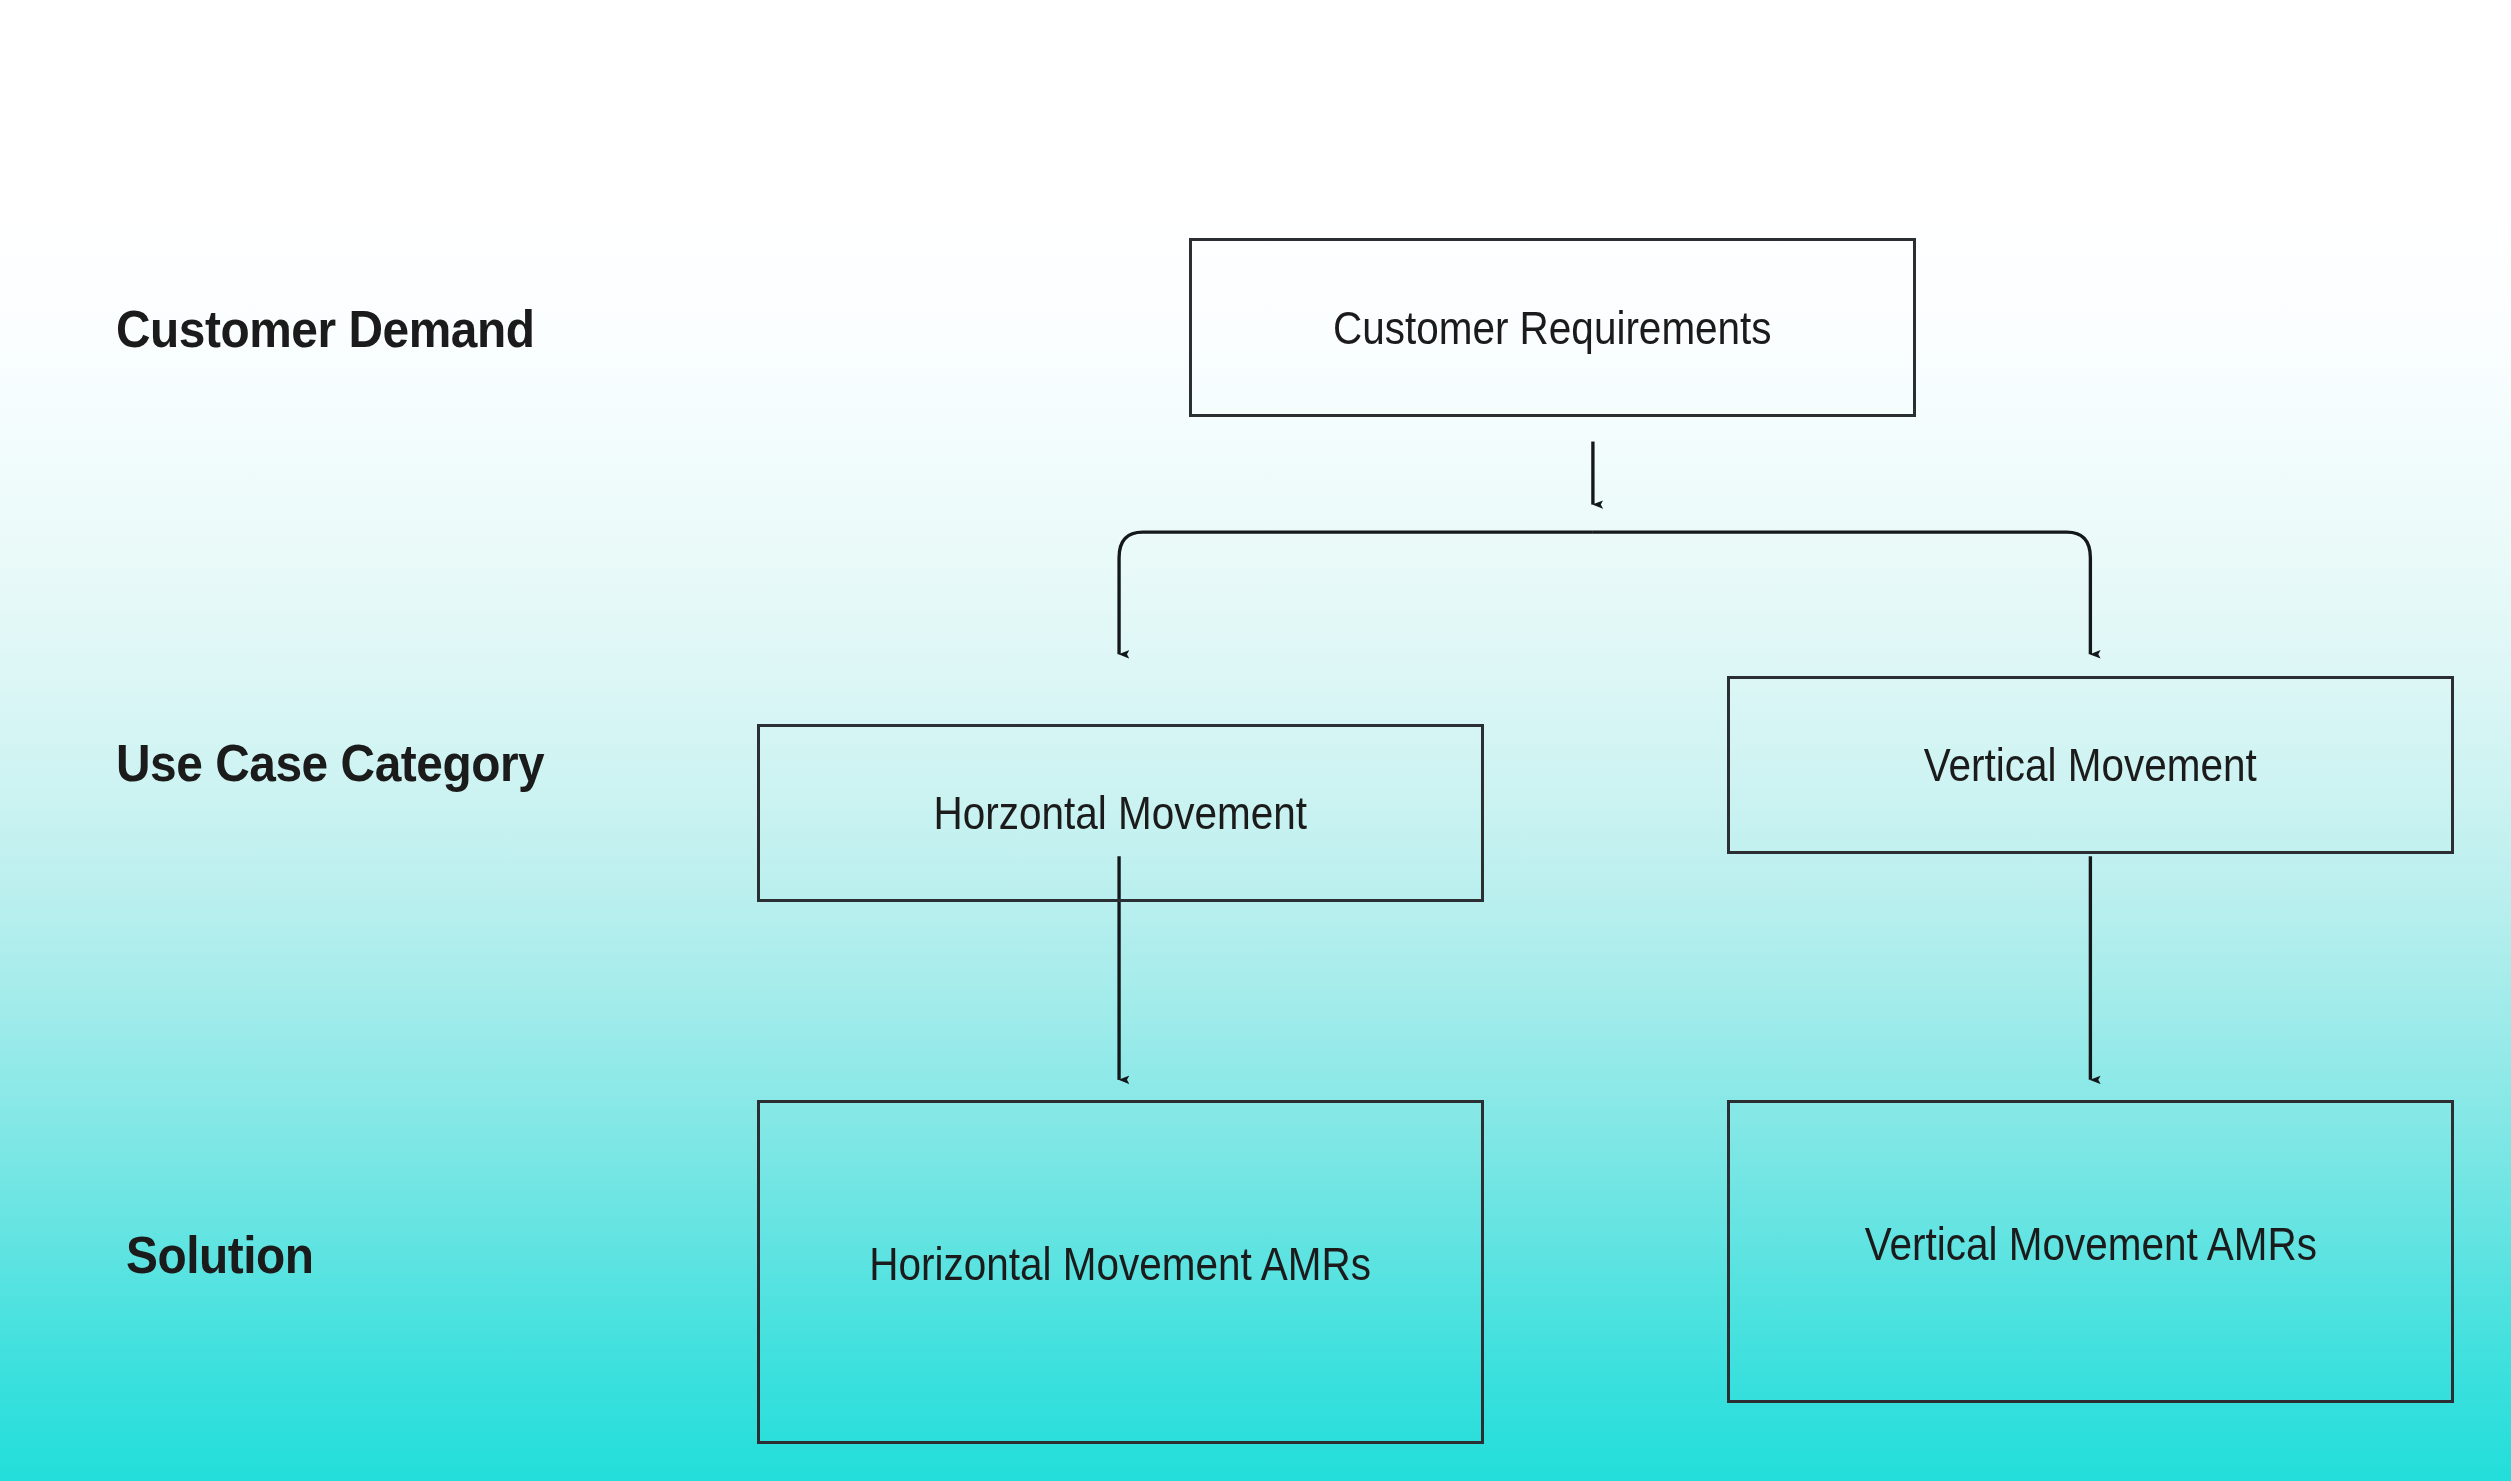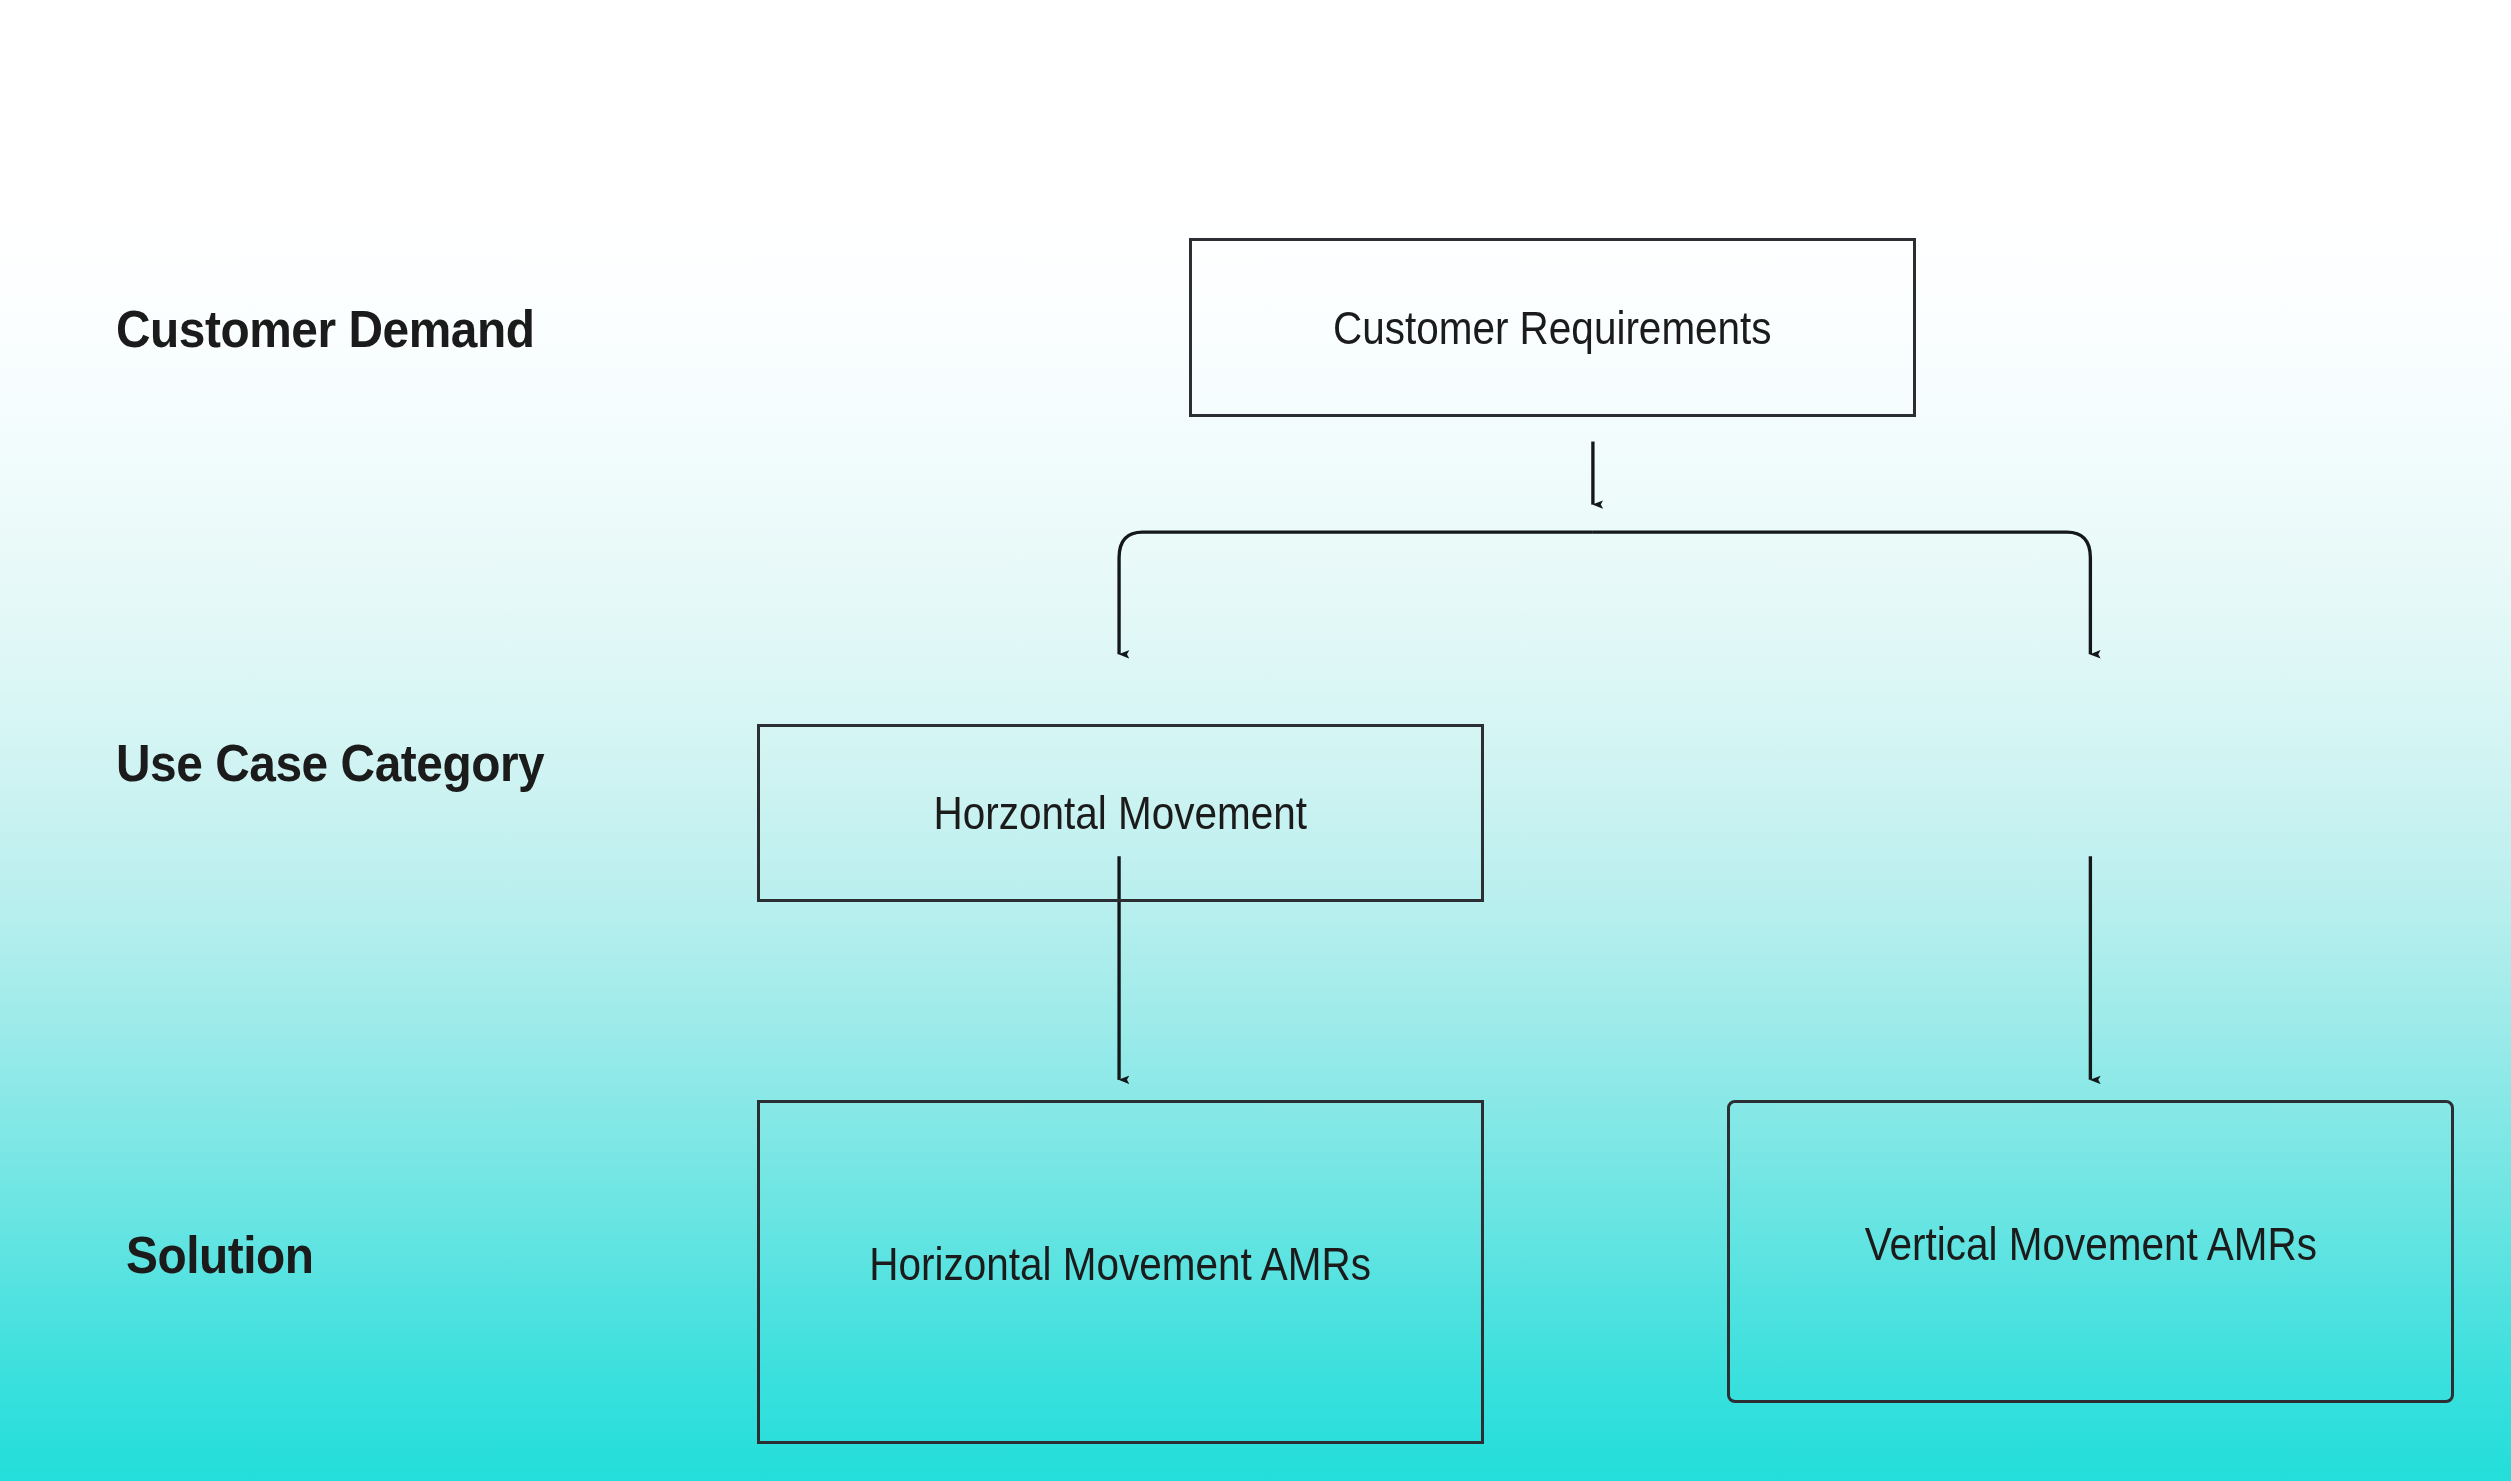--- a/index.html
+++ b/index.html
@@ -104,23 +104,26 @@
   <div class="row-label" style="left:126px; top:1229px;">Solution</div>
 
   <div class="node" style="left:1189px; top:238px; width:727px; height:179px;">
     <span class="node-label">Customer Requirements</span>
   </div>
 
   <div class="node" style="left:757px; top:676px; width:727px; height:178px;margin-top:48px;">
     <span class="node-label">Horzontal Movement</span>
   </div>
 
+  <div class="node" style="left:1727px; top:676px; width:727px; height:178px;">
+    <span class="node-label">Vertical Movement</span>
+  </div>
 
   <div class="node solution" style="left:757px; top:1100px; width:727px; height:344px;">
     <span class="node-label">Horizontal Movement AMRs</span>
   </div>
 
-  <div class="node solution" style="left:1727px; top:1100px; width:727px; height:303px;border-radius:8px;">
+  <div class="node solution" style="left:1727px; top:1100px; width:727px; height:303px;">
     <span class="node-label">Vertical Movement AMRs</span>
   </div>
 
 </div>
 
 
 </body></html>

